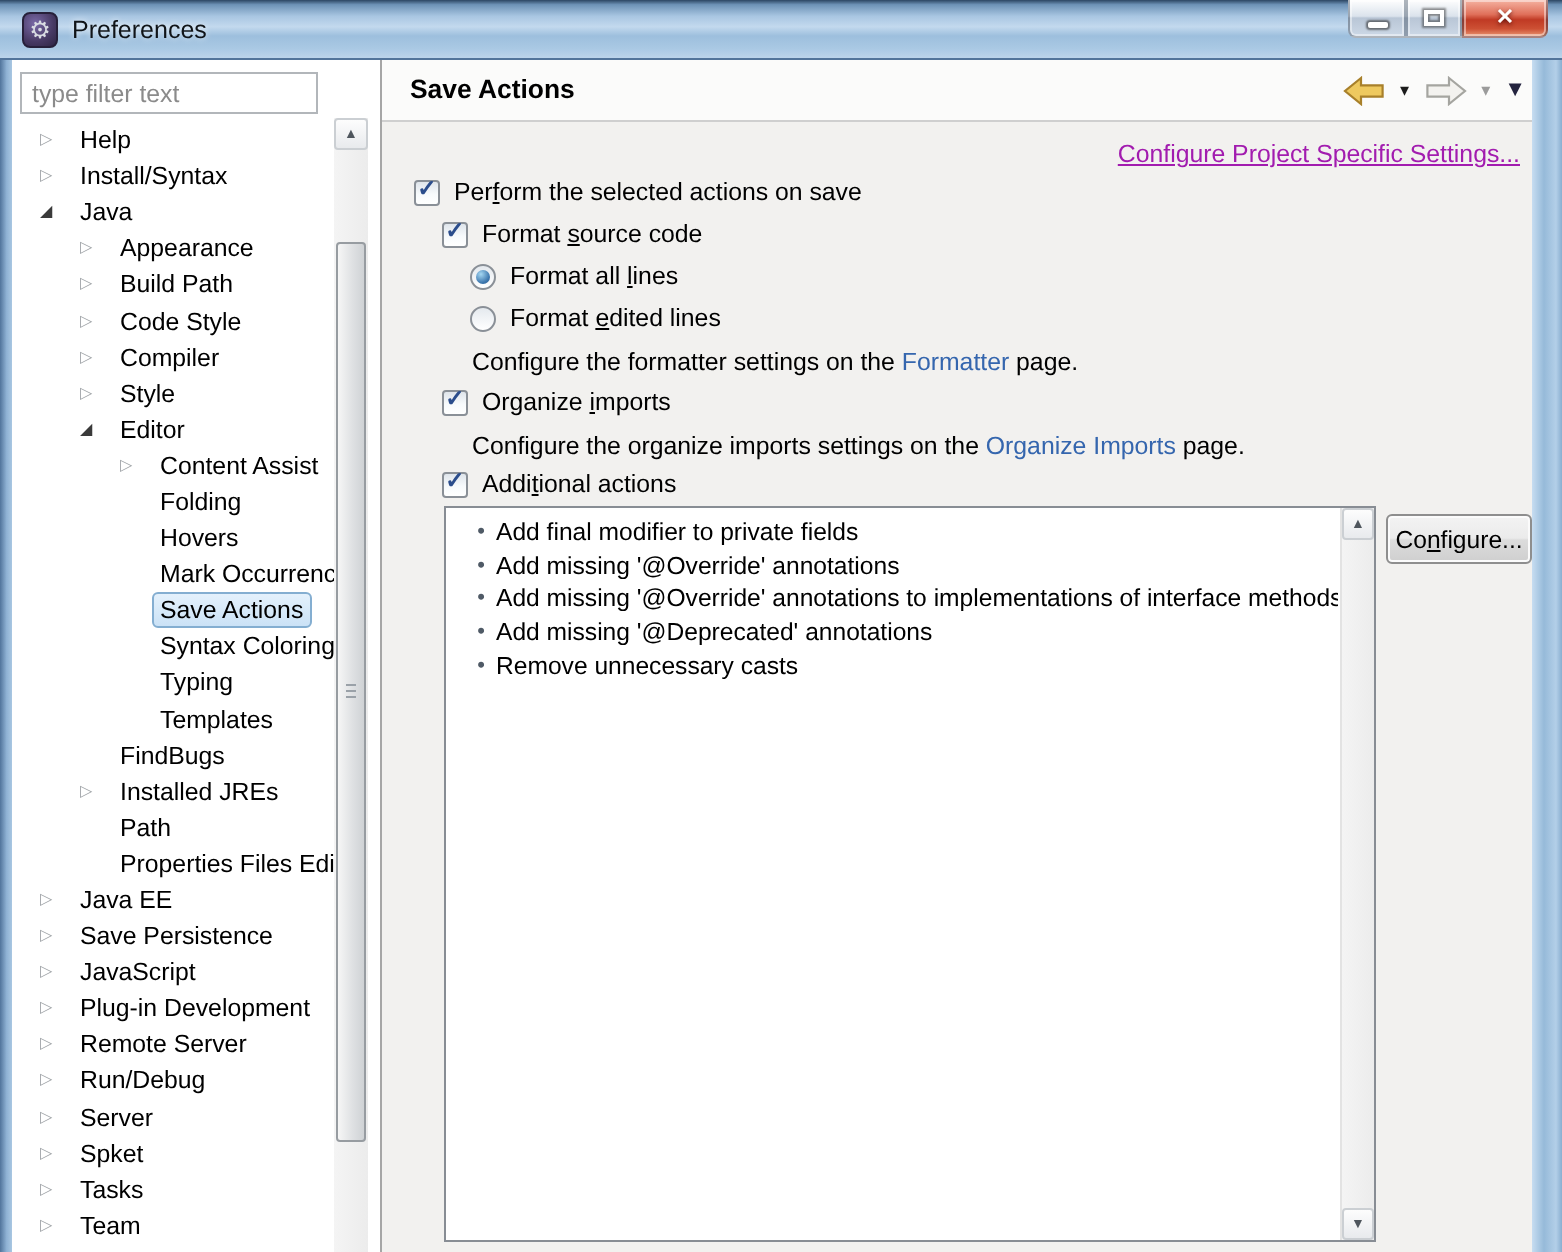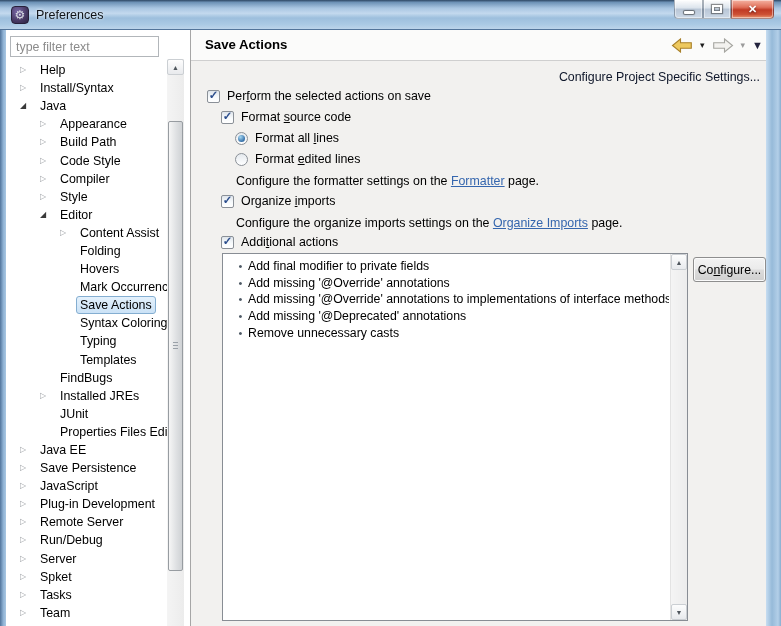--- a/index.html
+++ b/index.html
@@ -59,33 +59,33 @@
 
   
   .right-panel{position:absolute;left:190px;top:30px;width:576px;height:596px;background:#f2f1ef;border-left:1px solid #a6a6a6}
   .phead{position:absolute;left:0;top:0;right:0;height:31px;background:#fbfbfa;border-bottom:1px solid #cfcfcf}
   .ptitle{position:absolute;left:14px;top:0;line-height:30px;font-weight:bold;font-size:13.2px;color:#000}
   .nav{position:absolute;right:3px;top:0;height:31px;display:flex;align-items:center;gap:7px}
   .dd{font-size:9px;color:#1b1b1b;line-height:1}
   .dd.dis{color:#9b9b9b}
   .dd.menu{font-size:11px;color:#23233e}
   .pcontent{position:absolute;left:0;top:31px;right:0;bottom:0;font-size:12.4px;color:#000}
-  .plink{position:absolute;top:9px;right:6px;color:#0f172a;cursor:pointer;font-size:12.4px}
+  .plink{position:absolute;top:9px;right:6px;color:#a21caf;text-decoration:underline;cursor:pointer;font-size:12.4px}
 
   .crow{position:absolute;display:flex;align-items:center;gap:7px;white-space:nowrap}
   .mn{text-decoration:underline}
   .checkbox{width:13px;height:13px;flex:0 0 13px;border:1px solid #8a9097;border-radius:2px;
     background:linear-gradient(180deg,#dfe5eb,#f7fafc 55%,#ffffff);display:flex;align-items:center;justify-content:center}
   .check{color:#2b4d8c;font-weight:bold;font-size:11.5px;line-height:1;margin-top:-1px}
   .radio{width:13px;height:13px;flex:0 0 13px;border:1px solid #8a9097;border-radius:50%;
     background:linear-gradient(180deg,#e4e9ee,#ffffff)}
   .radio.on{display:flex;align-items:center;justify-content:center}
   .radio.on::after{content:"";width:7px;height:7px;border-radius:50%;
     background:radial-gradient(circle at 35% 30%,#a5d7f2,#3d77ae 65%,#27568a)}
-  .ilink{color:#3566ae;text-decoration:underline;cursor:pointer}
+  .ilink{color:#3566ae;cursor:pointer}
 
   #row-perform{left:16px;top:28px}
   #row-format-source{left:30px;top:49px}
   #row-format-all{left:44px;top:70px}
   #row-format-edited{left:44px;top:91px}
   #row-formatter-note{left:45px;top:113px}
   #row-organize{left:30px;top:133px}
   #row-organize-note{left:45px;top:155px}
   #row-additional{left:30px;top:174px}
 
@@ -198,21 +198,21 @@
         <div class="trow d2">
           <span class="twisty leaf"></span>
           <span class="tlabel">FindBugs</span>
         </div>
         <div class="trow d2">
           <span class="twisty collapsed">▷</span>
           <span class="tlabel">Installed JREs</span>
         </div>
         <div class="trow d2">
           <span class="twisty leaf"></span>
-          <span class="tlabel">JUnit</span>
+          <span class="tlabel">Path</span>
         </div>
         <div class="trow d2">
           <span class="twisty leaf"></span>
           <span class="tlabel">Properties Files Editor</span>
         </div>
         <div class="trow d1">
           <span class="twisty collapsed">▷</span>
           <span class="tlabel">Java EE</span>
         </div>
         <div class="trow d1">

